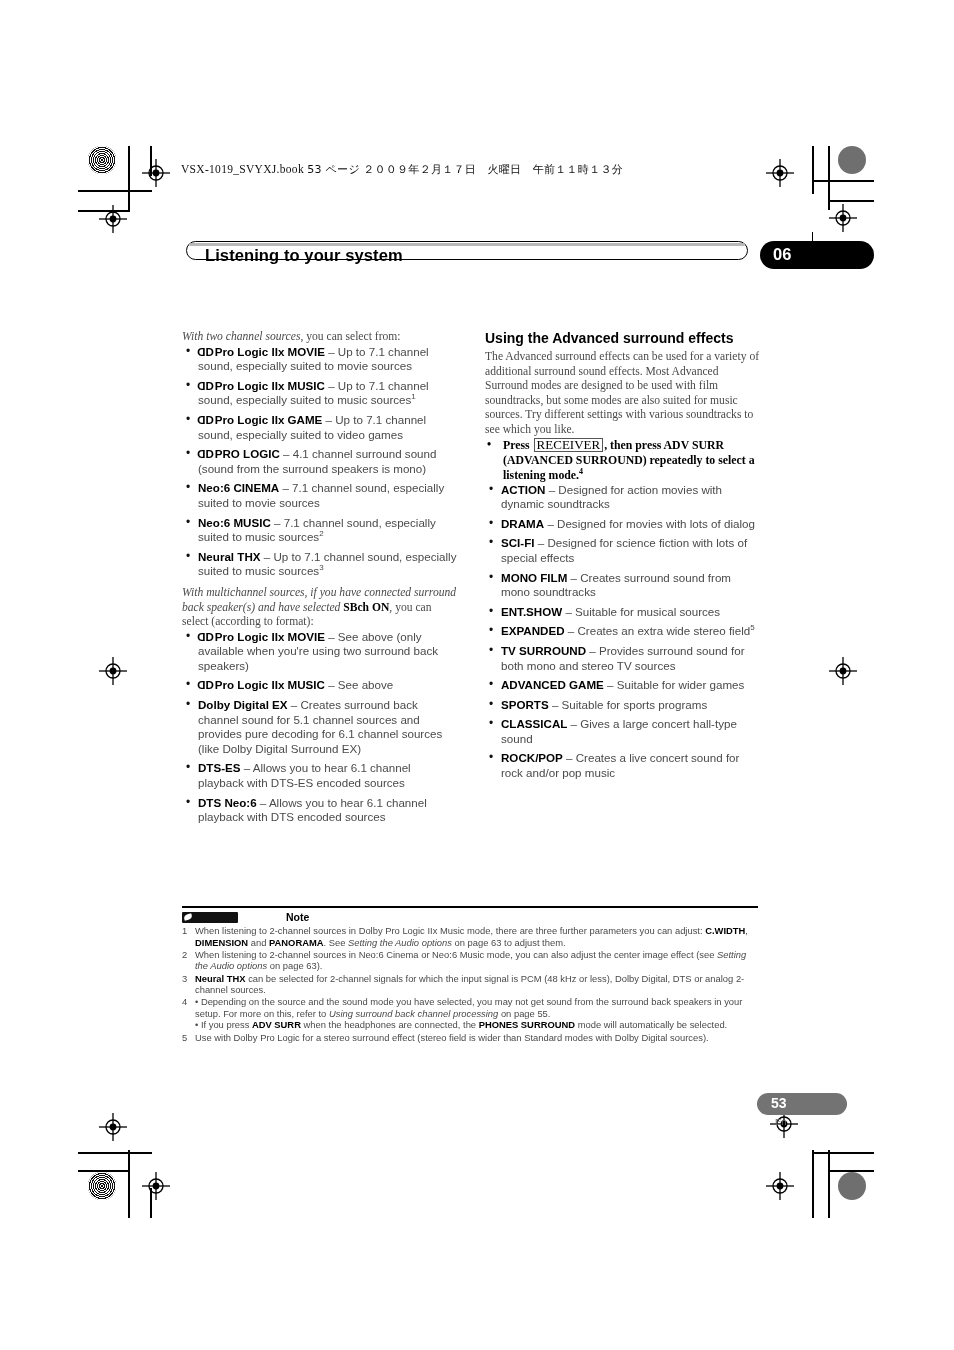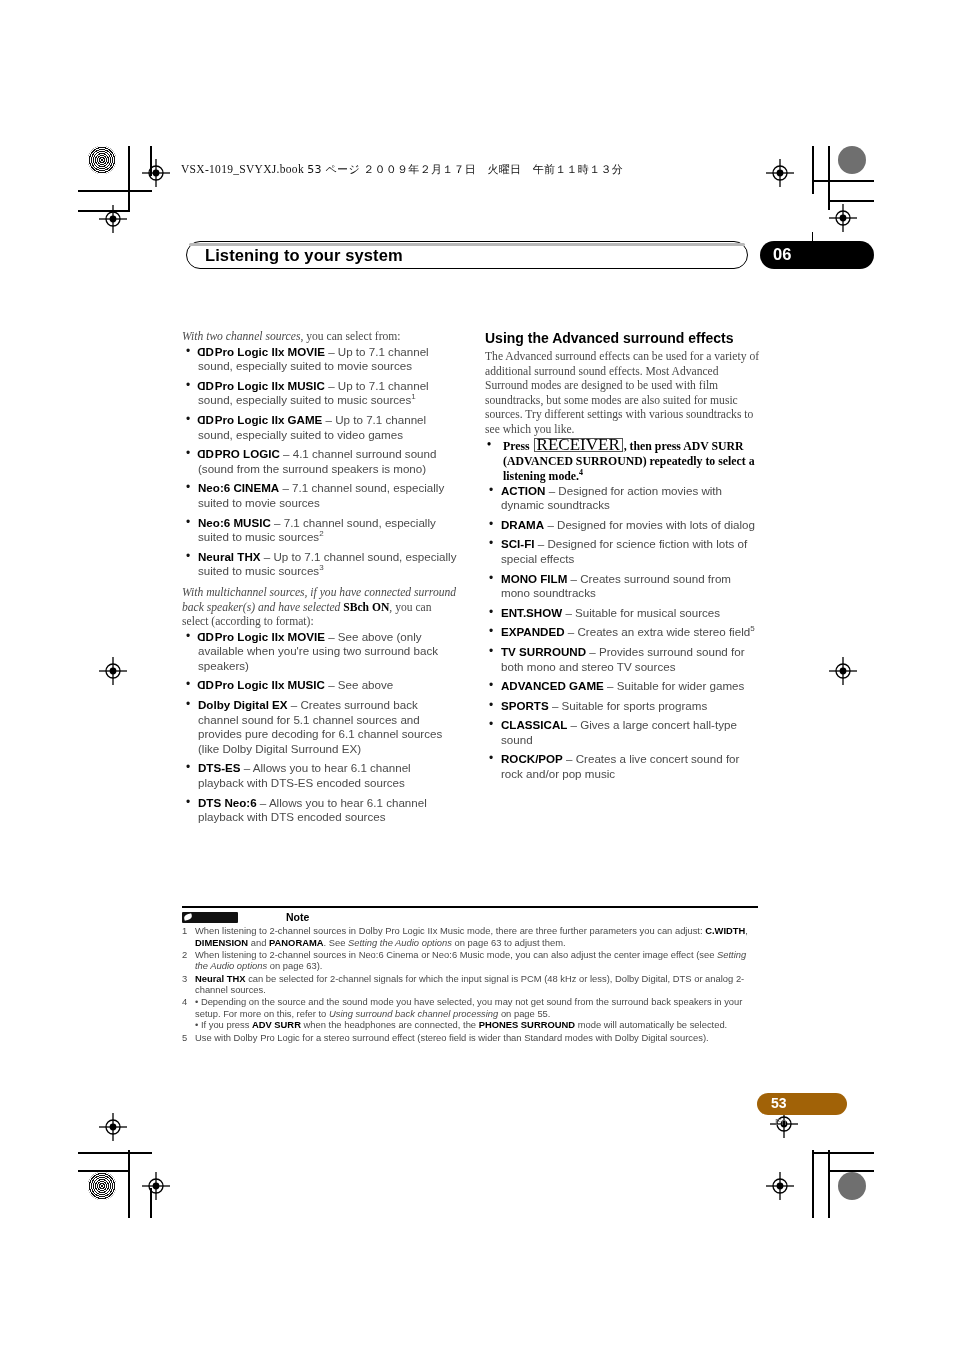--- a/index.html
+++ b/index.html
@@ -14,21 +14,21 @@
     background:repeating-radial-gradient(circle at 50% 50%,#111 0 1px,#fff 1px 2px);}
   .rosette.solid{background:#6f6f6f;}
   .cline{position:absolute;background:#000;}
 
   
   .bookline{position:absolute;left:181px;top:162px;font-family:"Liberation Serif","DejaVu Serif",serif;
             font-size:11.5px;letter-spacing:.3px;color:#111;white-space:nowrap;}
   .bookline .jp{font-family:"DejaVu Sans",sans-serif;font-size:11px;}
 
   
-  .titlebar{position:absolute;left:186px;top:241px;width:562px;height:28px;
+  .titlebar{position:absolute;left:186px;top:241px;width:562px;height:19px;
             border:1.6px solid #000;border-radius:14px;box-sizing:border-box;}
   .titlebar .shade{position:absolute;left:2px;right:2px;top:1px;height:3px;border-radius:2px;background:#b9b9b9;}
   .titlebar .ttl{position:absolute;left:18px;top:4px;font-size:16.5px;font-weight:bold;
                  letter-spacing:.1px;color:#000;}
   .chapbadge{position:absolute;left:760px;top:241px;width:114px;height:28px;border-radius:14px;
              background:#000;}
   .chapbadge span{position:absolute;left:13px;top:4px;color:#fff;font-size:16.5px;font-weight:bold;}
 
   
   .col{position:absolute;top:330px;width:276px;font-size:11.6px;line-height:14.6px;color:#4a4a4a;}
@@ -49,38 +49,38 @@
       transform:scaleY(.92);margin-right:2px;}
   .dd i{font-style:normal;display:inline-block;}
   .dd i.r{transform:scaleX(-1);}
 
   h2.sec{font-size:14px;font-weight:bold;color:#000;margin:0 0 3px 0;line-height:17px;}
 
   .step{font-weight:bold;color:#000;font-size:11.8px;line-height:15px;margin:9px 0 4px 0;
         position:relative;padding-left:18px;}
   .step:before{content:"\2022";position:absolute;left:2px;top:-1px;}
   .keybox{display:inline-block;border:1.2px solid #555;padding:0 2px;font-weight:normal;
-          font-size:17px;line-height:12px;color:#000;margin:0 1px;}
+          font-size:13px;line-height:12px;color:#000;margin:0 1px;}
 
   
   .notewrap{position:absolute;left:182px;top:906px;width:576px;}
   .noterule{height:2.2px;background:#000;margin-bottom:3px;}
   .notehd{display:flex;align-items:center;gap:4px;margin-bottom:2px;}
   .noteicon{width:12px;height:11px;background:#111;position:relative;border-radius:1px;}
   .noteicon:after{content:"";position:absolute;left:2px;top:2.5px;width:8px;height:6px;
     background:#fff;border-radius:60% 10% 60% 10%;transform:rotate(-12deg);}
   .notehd span{font-size:10.5px;font-weight:bold;color:#000;padding-left:44px;}
   ol.notes{list-style:none;margin:0;padding:0;font-size:9.4px;line-height:11.6px;color:#4a4a4a;}
   ol.notes>li{position:relative;padding-left:13px;margin-bottom:.5px;}
   ol.notes>li>.n{position:absolute;left:0;top:0;}
   ol.notes b{color:#000;font-weight:bold;}
   ol.notes i{font-style:italic;}
 
   
-  .pagebadge{position:absolute;left:757px;top:1093px;width:90px;height:22px;border-radius:11px;background:#a16207;}
+  .pagebadge{position:absolute;left:757px;top:1093px;width:90px;height:22px;border-radius:11px;background:#737373;}
   .pagebadge span{position:absolute;left:14px;top:2px;color:#fff;font-size:14px;font-weight:bold;}
   .pagelang{position:absolute;left:775px;top:1116px;font-size:9.5px;color:#6a6a6a;}
 </style>
 </head>
 <body>
 
 <div>
 
   <div class="rosette" style="left:88px;top:146px;width:28px;height:28px;"></div>
   <div class="cline" style="left:128px;top:146px;width:1.6px;height:66px;"></div>

